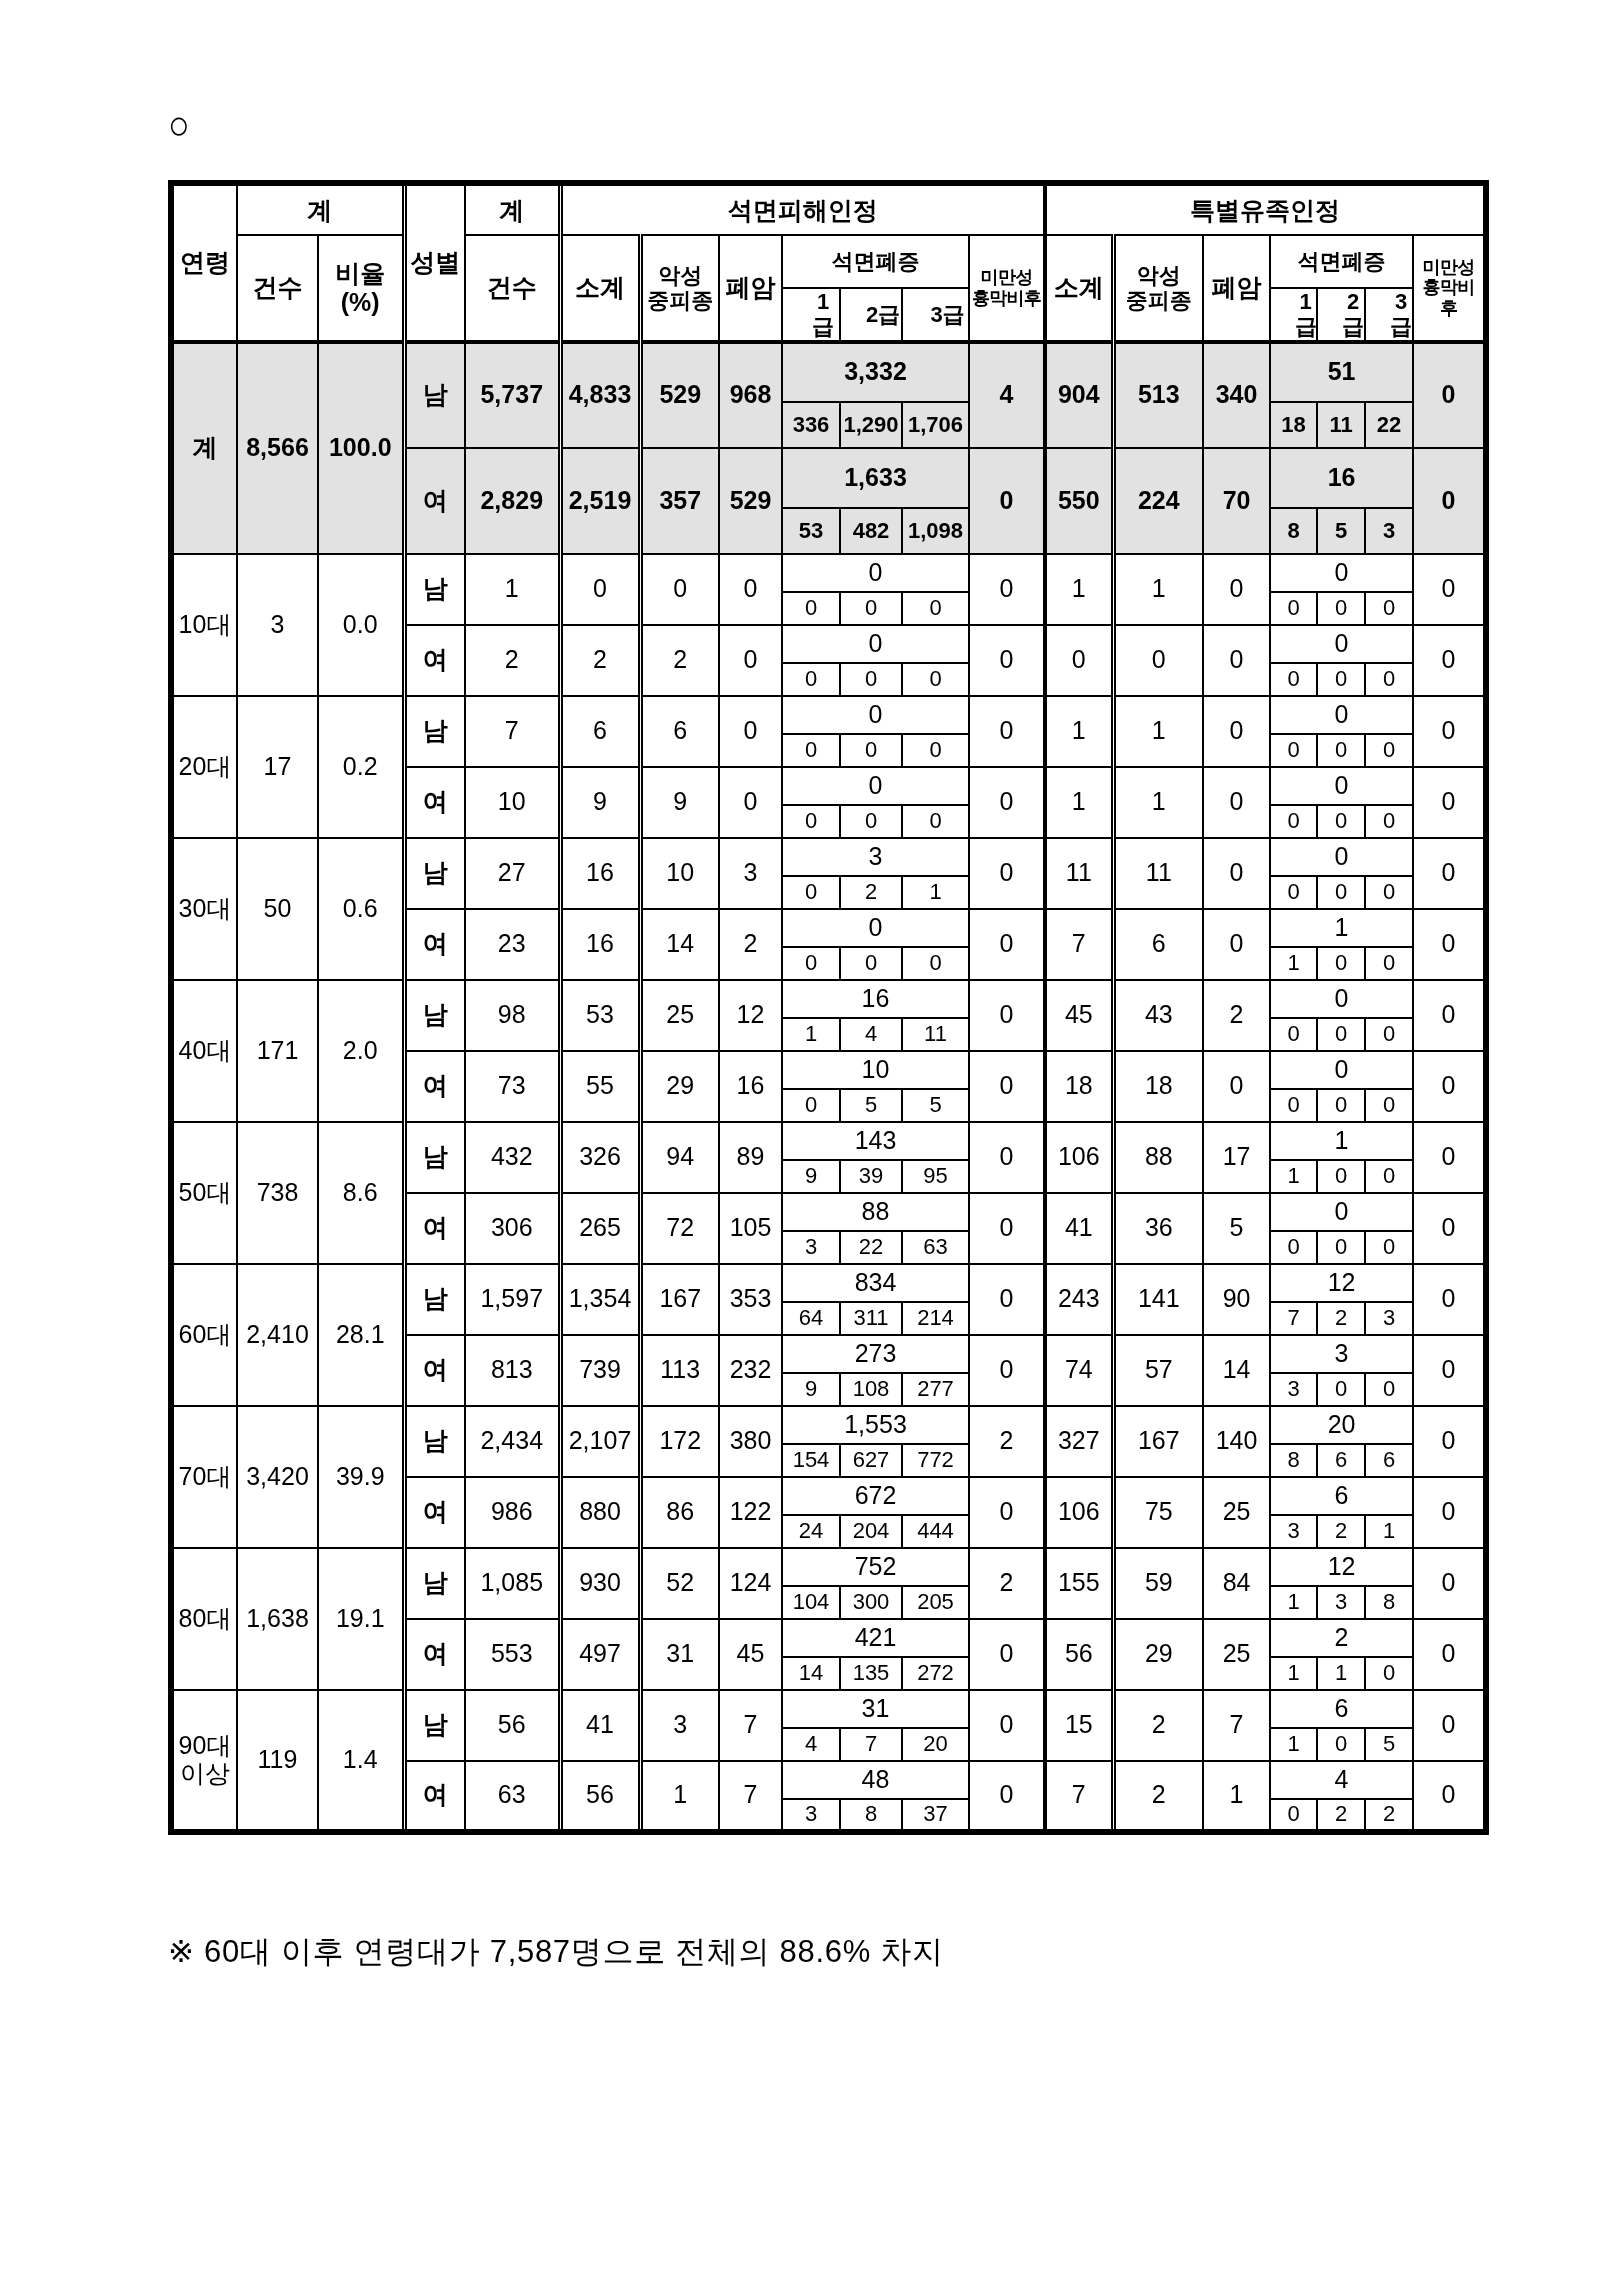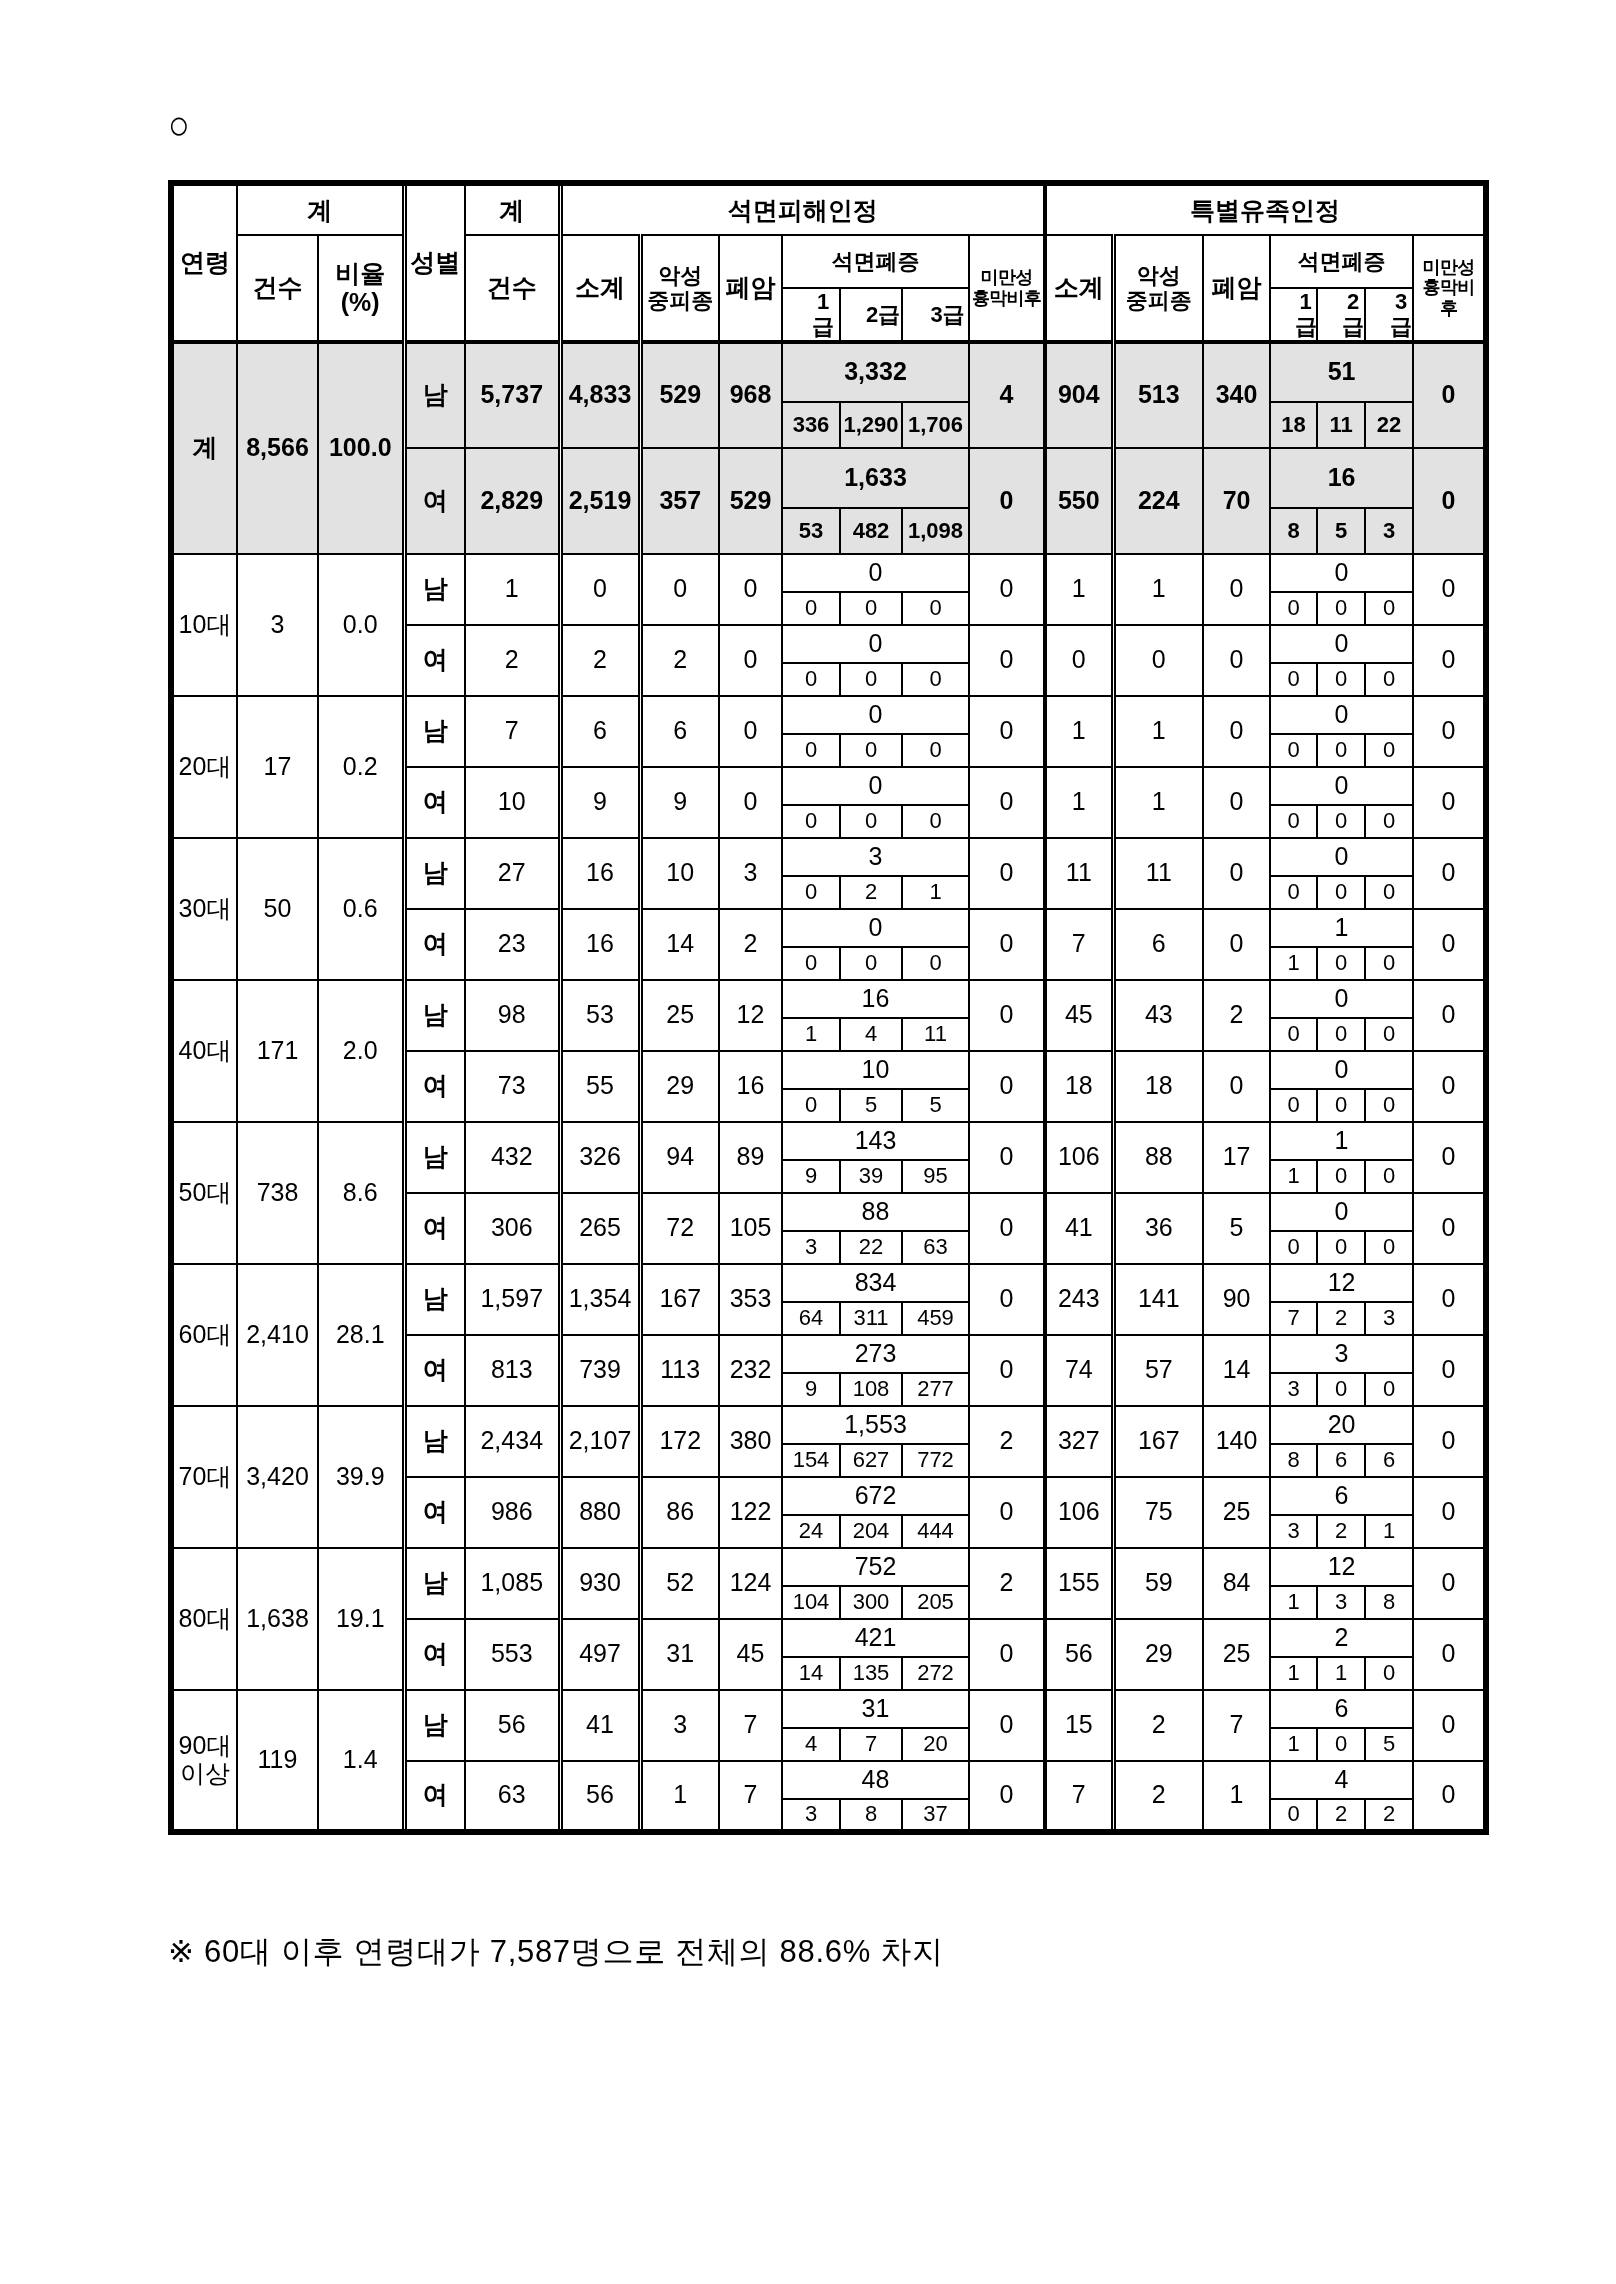--- a/index.html
+++ b/index.html
@@ -416,21 +416,21 @@
           <td rowspan="2">0</td>
           <td class="thick-l" rowspan="2">243</td>
           <td class="dbl-l" rowspan="2">141</td>
           <td rowspan="2">90</td>
           <td colspan="3">12</td>
           <td rowspan="2">0</td>
         </tr>
         <tr class="a-bot">
           <td class="grade">64</td>
           <td class="grade">311</td>
-          <td class="grade">459</td>
+          <td class="grade">214</td>
           <td class="grade">7</td>
           <td class="grade">2</td>
           <td class="grade">3</td>
         </tr>
         <tr class="a-top">
           <td class="dbl-l gender" rowspan="2">여</td>
           <td rowspan="2">813</td>
           <td class="dbl-l" rowspan="2">739</td>
           <td class="dbl-l" rowspan="2">113</td>
           <td rowspan="2">232</td>

